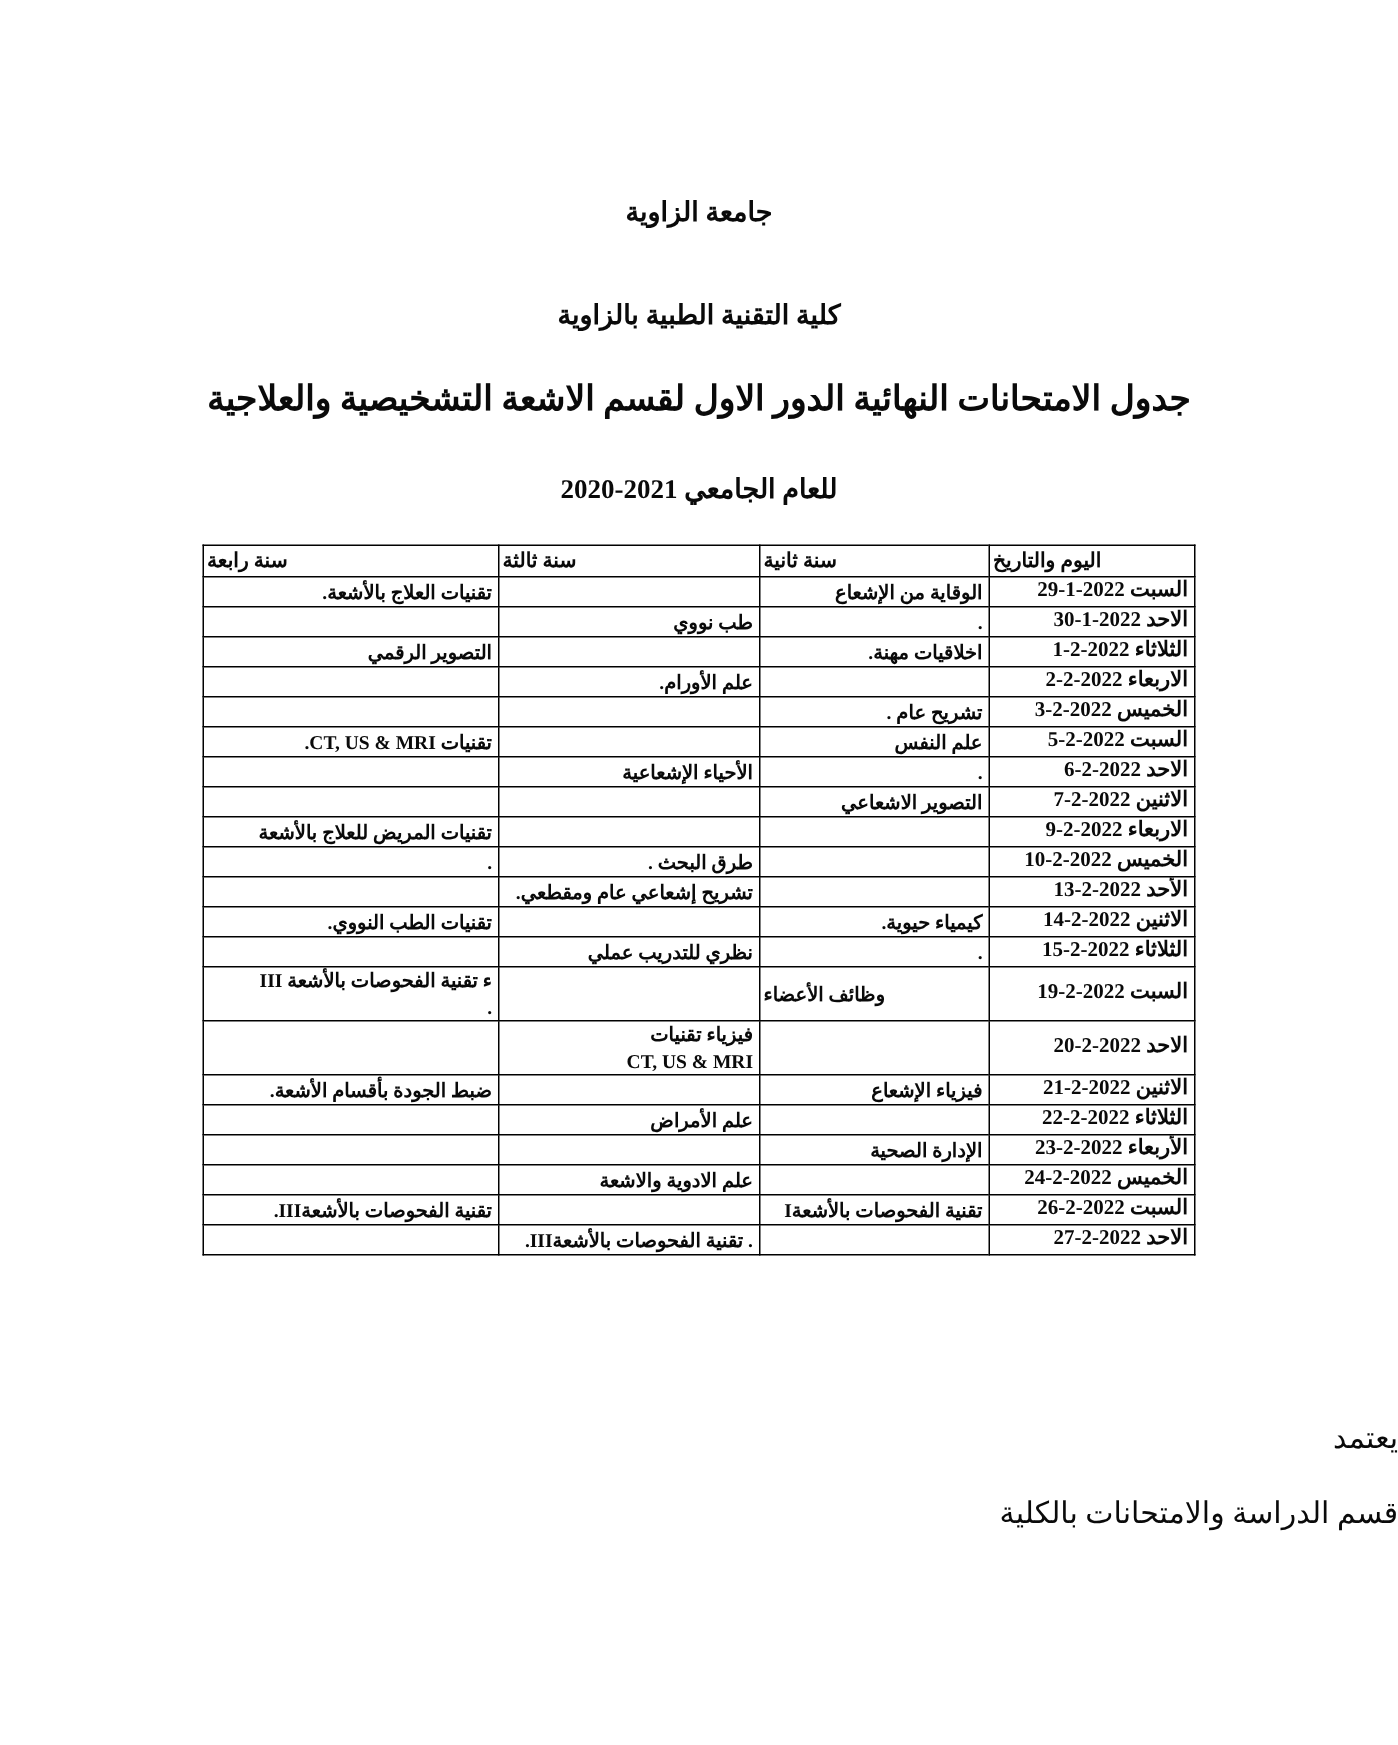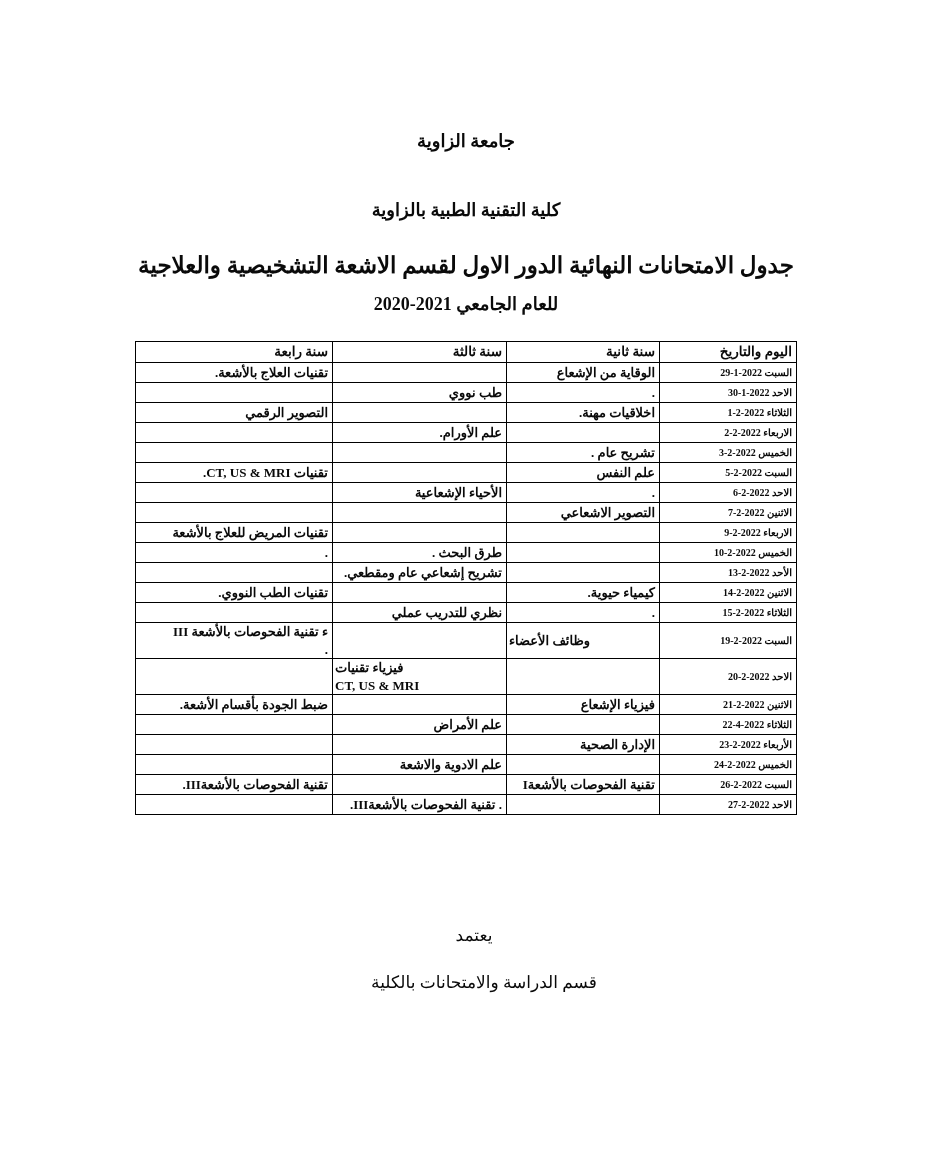--- a/index.html
+++ b/index.html
@@ -8,21 +8,21 @@
     font-family:"Liberation Serif","DejaVu Serif",serif;
     color:#0a0a0a;
     direction:rtl;
   }
   .page{width:932px;height:1163px;position:relative;}
   .titles{text-align:center;}
   .t-line{font-weight:bold;font-size:18px;line-height:1;margin:0 auto;}
   .t1{padding-top:132px;}
   .t2{margin-top:51px;}
   .t3{margin-top:35px;font-size:23px;}
-  .t4{margin-top:18px;}
+  .t4{margin-top:40px;}
   table.exam{
     border-collapse:collapse;
     table-layout:fixed;
     width:661px;
     margin:28px auto 0 auto;
     direction:rtl;
   }
   table.exam col.c-date{width:137px;}
   table.exam col.c-y2{width:153px;}
   table.exam col.c-y3{width:174px;}
@@ -31,27 +31,27 @@
     border:1.5px solid #000;
     font-weight:bold;
     font-size:13px;
     line-height:1.35;
     height:19px;
     padding:0 4px 0 2px;
     vertical-align:middle;
     white-space:pre-line;
     overflow:hidden;
   }
-  table.exam th{text-align:right;font-size:13.5px;height:20px;}
+  table.exam th{text-align:left;font-size:13.5px;height:20px;}
   table.exam td{text-align:start;}
-  table.exam td.c-date{font-size:10px;letter-spacing:0;}
+  table.exam td.c-date{font-size:14px;letter-spacing:0;}
   
   table.exam tbody tr:nth-child(14) td:nth-child(2){text-align:left;}
-  table.exam tbody tr:nth-child(15) td:nth-child(3){text-align:left;}
-  .footer{text-align:center;font-size:17px;line-height:1;margin-left:16px;}
+  table.exam tbody tr:nth-child(15) td:nth-child(3){text-align:right;}
+  .footer{text-align:right;font-size:20px;line-height:1;margin-left:16px;}
   .f1{margin-top:112px;}
   .f2{margin-top:30px;padding-left:20px;}
 </style>
 </head>
 <body>
 
 <div class="page">
 
   <div class="titles">
     <div class="t-line t1">جامعة الزاوية</div>
@@ -184,21 +184,21 @@
     </tr>
 
     <tr>
       <td class="c-date">الاثنين 2022-2-21</td>
       <td>فيزياء الإشعاع</td>
       <td></td>
       <td>ضبط الجودة بأقسام الأشعة.</td>
     </tr>
 
     <tr>
-      <td class="c-date">الثلاثاء 2022-4-22</td>
+      <td class="c-date">الثلاثاء 2022-2-22</td>
       <td></td>
       <td>علم الأمراض</td>
       <td></td>
     </tr>
 
     <tr>
       <td class="c-date">الأربعاء 2022-2-23</td>
       <td>الإدارة الصحية</td>
       <td></td>
       <td></td>

